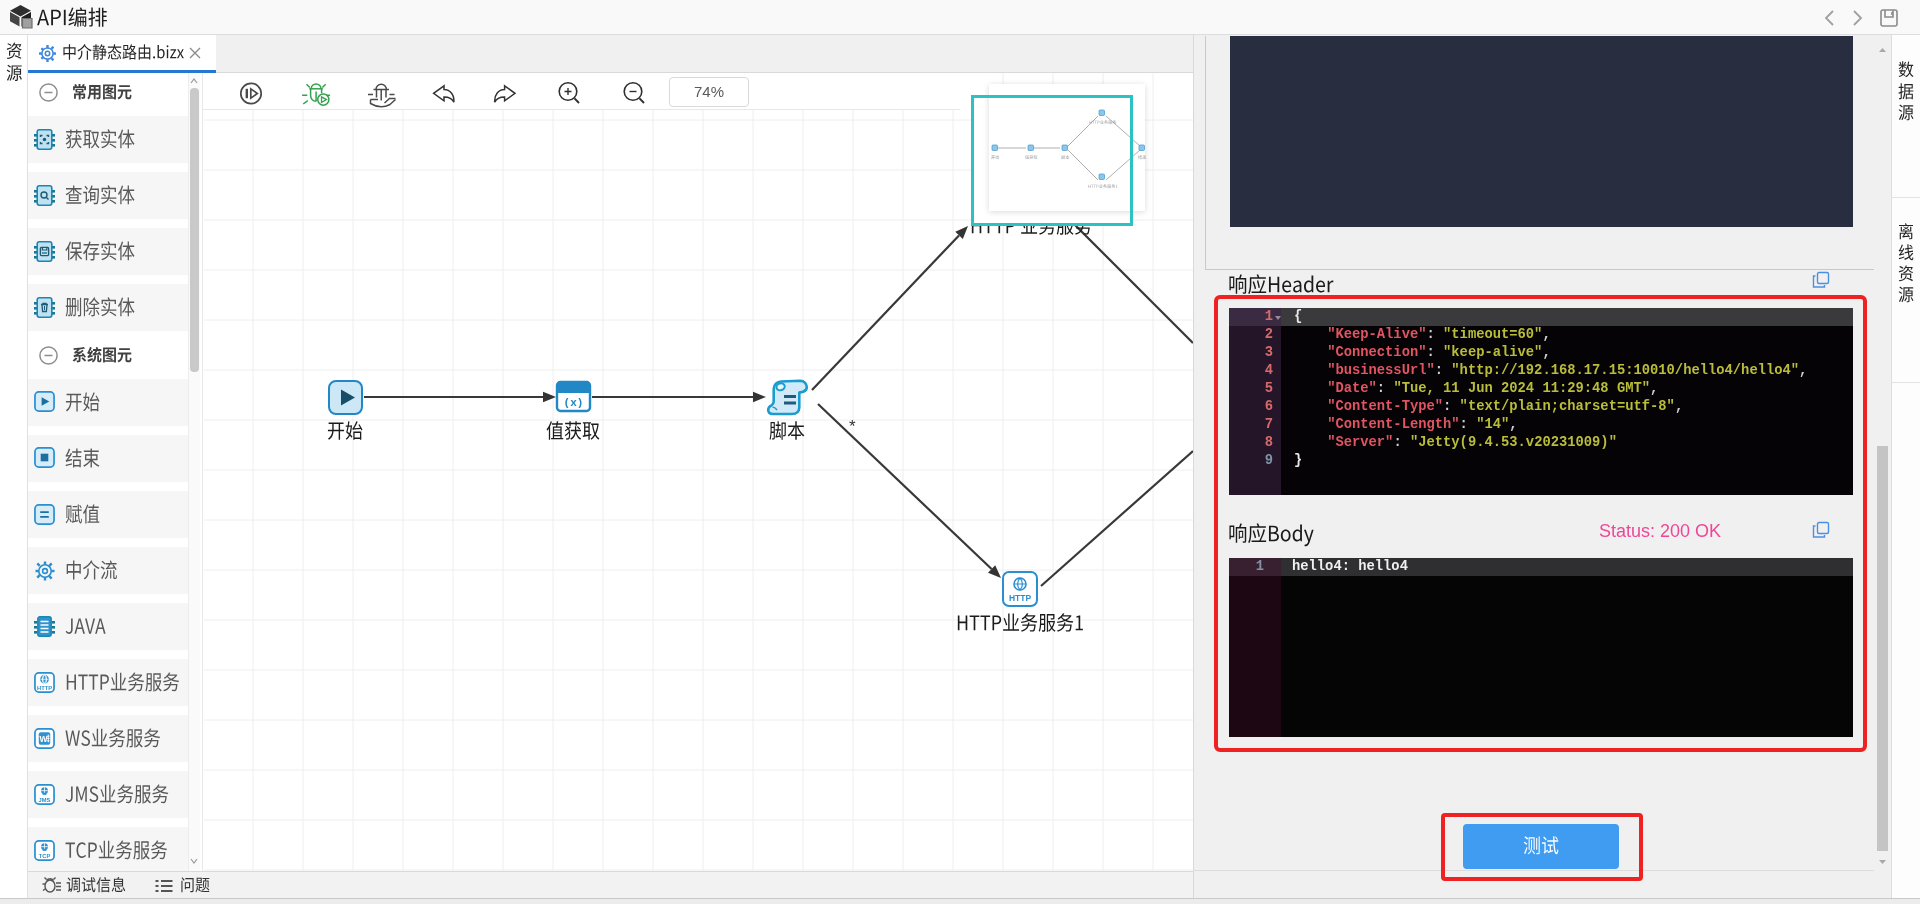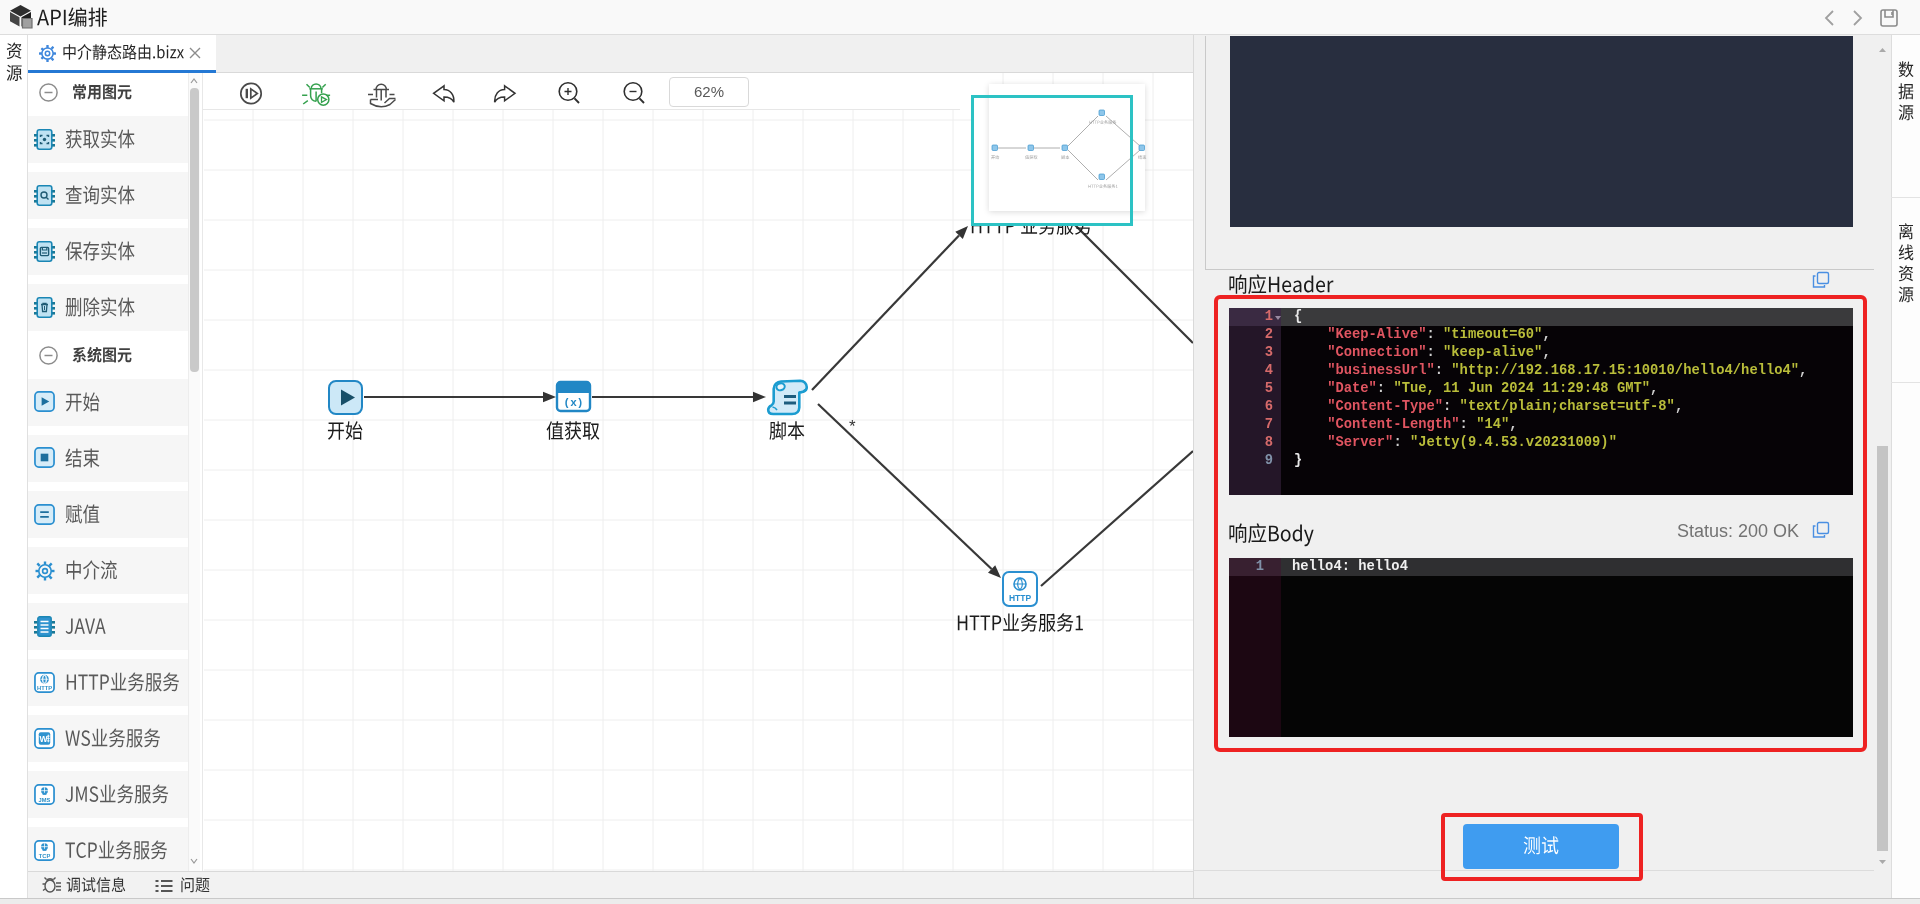--- a/index.html
+++ b/index.html
@@ -517,21 +517,21 @@
 <circle cx="568" cy="91.5" r="8.8"></circle>
 <path d="M574.5 98.4 L579 103" stroke-width="1.9"></path>
 <path d="M568 88 v7 M564.5 91.5 h7" stroke-width="1.4"></path>
     </g>
     <g fill="none" stroke="#2f2f2f" stroke-width="1.6">
 <circle cx="633" cy="91.5" r="8.8"></circle>
 <path d="M639.5 98.4 L644 103" stroke-width="1.9"></path>
 <path d="M629.5 91.5 h7" stroke-width="1.4"></path>
     </g>
   </svg>
-<div class="ab" style="left:669px;top:77px;width:80px;height:30px;background:#fff;border:1px solid #d9d9d9;border-radius:4px;color:#595959;font-size:15px;line-height:28px;text-align:center">62%</div>
+<div class="ab" style="left:669px;top:77px;width:80px;height:30px;background:#fff;border:1px solid #d9d9d9;border-radius:4px;color:#595959;font-size:15px;line-height:28px;text-align:center">74%</div>
 <svg class="ab" style="left:0;top:0" width="1193" height="904">
     <line x1="364" y1="397" x2="543.0" y2="397.0" stroke="#383838" stroke-width="2.2" fill="none"></line>
     <polygon points="556,397 543.0,391.8 543.0,402.2" fill="#333" stroke="none"></polygon>
     <line x1="592" y1="397" x2="753.0" y2="397.0" stroke="#383838" stroke-width="2.2" fill="none"></line>
     <polygon points="766,397 753.0,391.8 753.0,402.2" fill="#333" stroke="none"></polygon>
     <line x1="812" y1="390" x2="959.0" y2="235.4" stroke="#383838" stroke-width="2.2" fill="none"></line>
     <polygon points="968,226 955.3,231.8 962.8,239.0" fill="#333" stroke="none"></polygon>
     <line x1="818" y1="404" x2="991.6" y2="569.0" stroke="#383838" stroke-width="2.2" fill="none"></line>
     <polygon points="1001,578 995.2,565.3 988.0,572.8" fill="#333" stroke="none"></polygon>
     <line x1="1040" y1="190" x2="1193" y2="343" stroke="#383838" stroke-width="2.2" fill="none"></line>
@@ -711,21 +711,21 @@
 <svg class="ab " style="left:1228.0px;top:516.8px" width="87.9" height="30.5">
     <g fill="#1a1a1a" transform="translate(0,24.22) scale(0.019500,-0.021060)">
       <use href="#g54cdr" x="0"></use>
       <use href="#g5e94r" x="1000"></use>
       <use href="#g42r" x="2000"></use>
       <use href="#g6fr" x="2657"></use>
       <use href="#g64r" x="3263"></use>
       <use href="#g79r" x="3883"></use>
     </g>
   </svg>
-<div class="ab" style="left:1677px;top:521px;font-size:18px;color:#737373">Status: 200 OK</div>
+<div class="ab" style="left:1599px;top:521px;font-size:18px;color:#ec4899">Status: 200 OK</div>
 <svg class="ab" style="left:1812px;top:521px" width="18" height="18" viewBox="0 0 18 18">
     <g fill="none" stroke="#4a8fe2" stroke-width="1.4">
       <rect x="5.5" y="1.5" width="11" height="11" rx="1.5"></rect>
       <path d="M3.5 5 h-2 v11 h11 v-2"></path>
     </g>
   </svg>
 <div class="ab" style="left:1229px;top:558px;width:52px;height:179px;background:#1c0712"></div>
 <div class="ab" style="left:1229px;top:558px;width:52px;height:18px;background:#382030"></div>
 <div class="ab" style="left:1281px;top:558px;width:572px;height:179px;background:#050505"></div>
 <div class="ab" style="left:1281px;top:558px;width:572px;height:18px;background:#2f2f31"></div>

